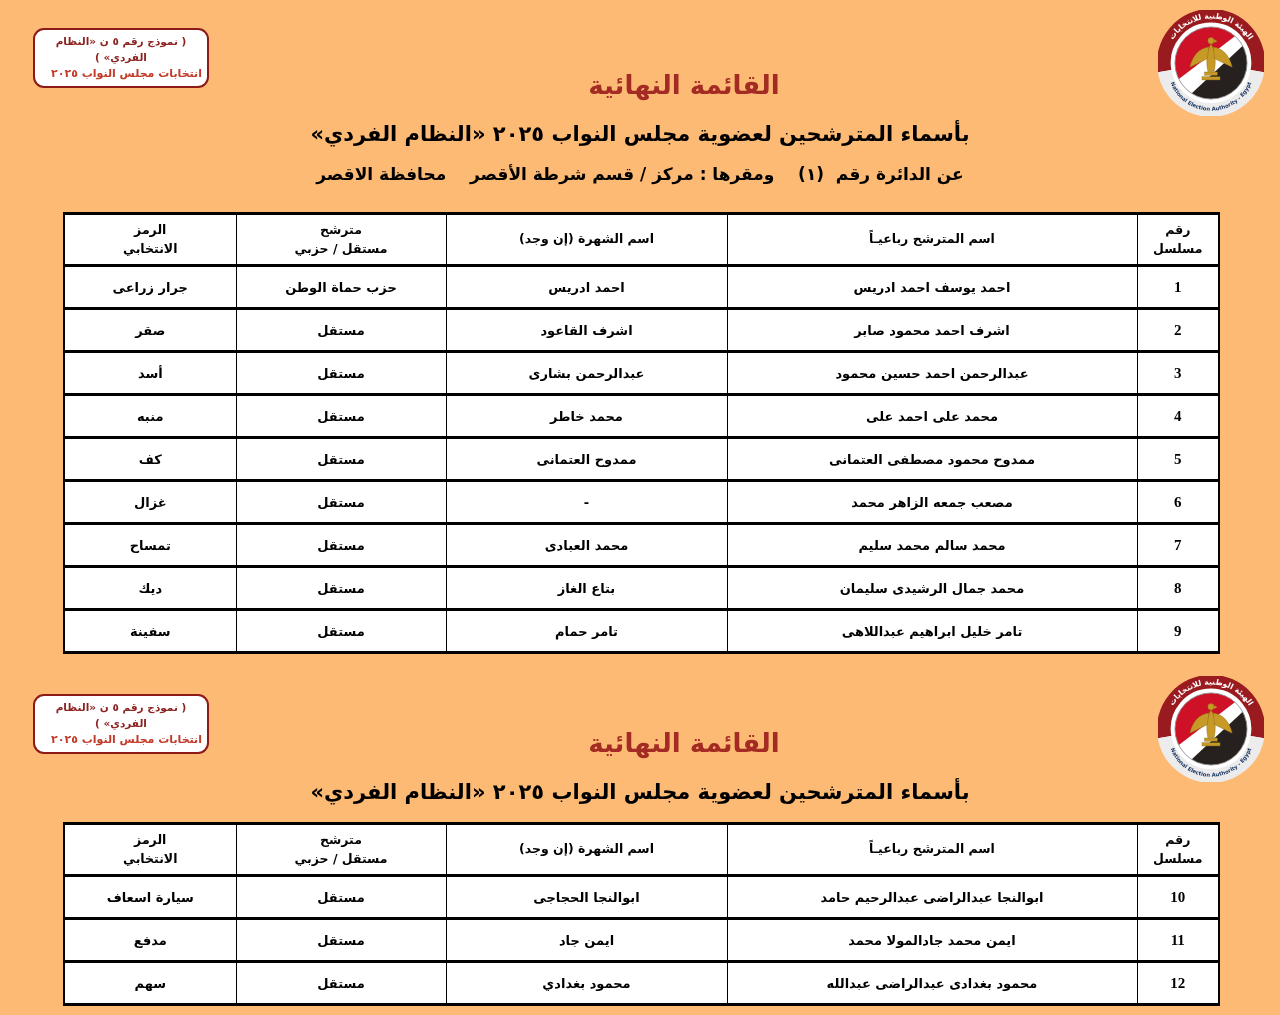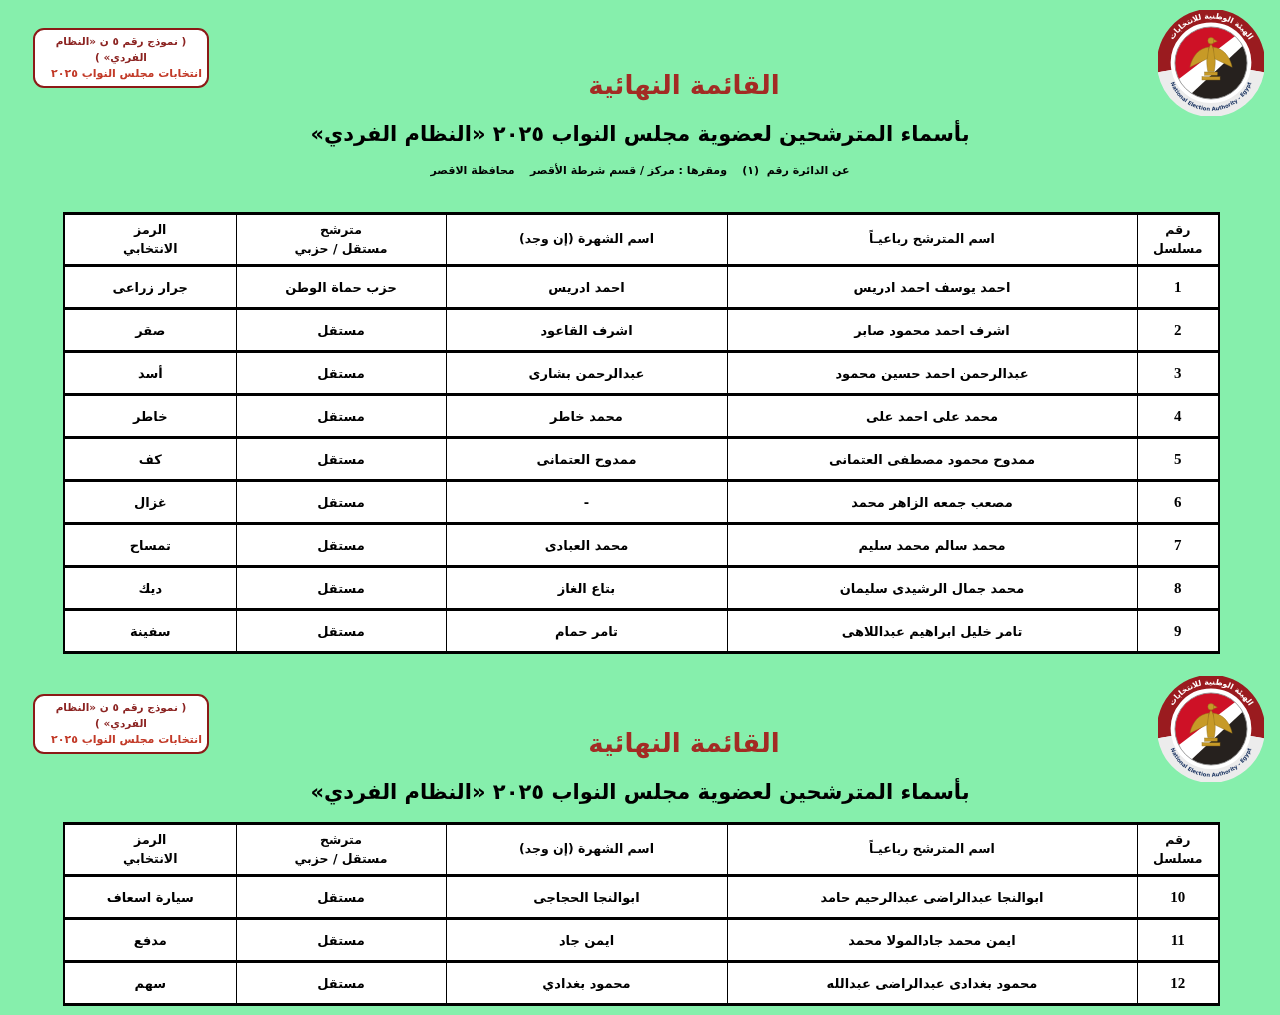--- a/index.html
+++ b/index.html
@@ -1,36 +1,36 @@
 <!DOCTYPE html>
 <html lang="ar" dir="rtl"><head>
 <meta charset="utf-8">
 <style>
   html,body{margin:0;padding:0;background:#fff;}
   .page{
-    position:relative;width:1280px;height:1015px;background:#86efac;
+    position:relative;width:1280px;height:1015px;background:#fdba74;
     font-family:"DejaVu Sans",sans-serif;direction:rtl;overflow:hidden;color:#000;
   }
   
   .badge{
     position:absolute;left:33px;width:176px;box-sizing:border-box;
     border:2px solid #8C1A17;border-radius:11px;background:#fff;
     text-align:center;padding:4px 5px 5px;
   }
   .badge-l1{color:#8C2422;font-size:10.5px;font-weight:bold;line-height:1.5;}
   .badge-l2{color:#C23A28;font-size:11px;font-weight:bold;line-height:1.4;text-align:right;}
   
   .logo{position:absolute;right:16px;width:106px;height:106px;}
   
   .title{position:absolute;left:0;width:100%;text-align:center;color:#A32B24;
          font-size:26px;font-weight:bold;margin-left:44px;}
   .subtitle{position:absolute;left:0;width:100%;text-align:center;color:#000;
             font-size:21px;font-weight:bold;}
   .district{position:absolute;left:0;width:100%;text-align:center;color:#000;
-            font-size:11px;font-weight:bold;white-space:pre-wrap;}
+            font-size:17px;font-weight:bold;white-space:pre-wrap;}
   
   .dtable{
     position:absolute;left:63px;width:1155px;border-collapse:collapse;
     table-layout:fixed;direction:rtl;background:#fff;border:2px solid #000;
   }
   .dtable th,.dtable td{
     border:1px solid #000;border-top-width:3px;border-bottom-width:3px;
     text-align:center;vertical-align:middle;font-weight:bold;color:#000;
     padding:0 6px;overflow:hidden;
   }
@@ -128,21 +128,21 @@
           <td>عبدالرحمن احمد حسين محمود</td>
           <td>عبدالرحمن بشارى</td>
           <td>مستقل</td>
           <td>أسد</td>
         </tr>
         <tr>
           <td class="serial">4</td>
           <td>محمد على احمد على</td>
           <td>محمد خاطر</td>
           <td>مستقل</td>
-          <td>خاطر</td>
+          <td>منبه</td>
         </tr>
         <tr>
           <td class="serial">5</td>
           <td>ممدوح محمود مصطفى العتمانى</td>
           <td>ممدوح العتمانى</td>
           <td>مستقل</td>
           <td>كف</td>
         </tr>
         <tr>
           <td class="serial">6</td>

